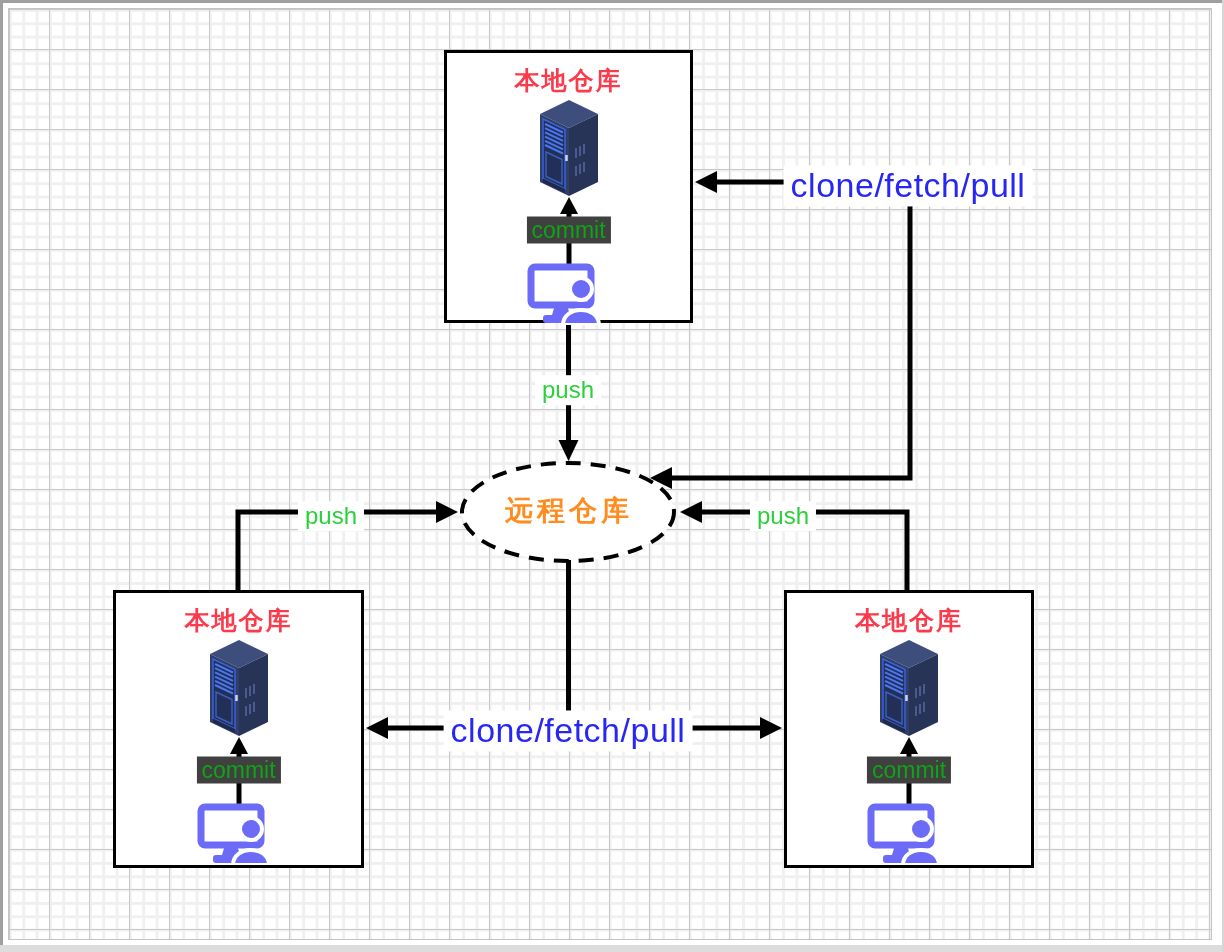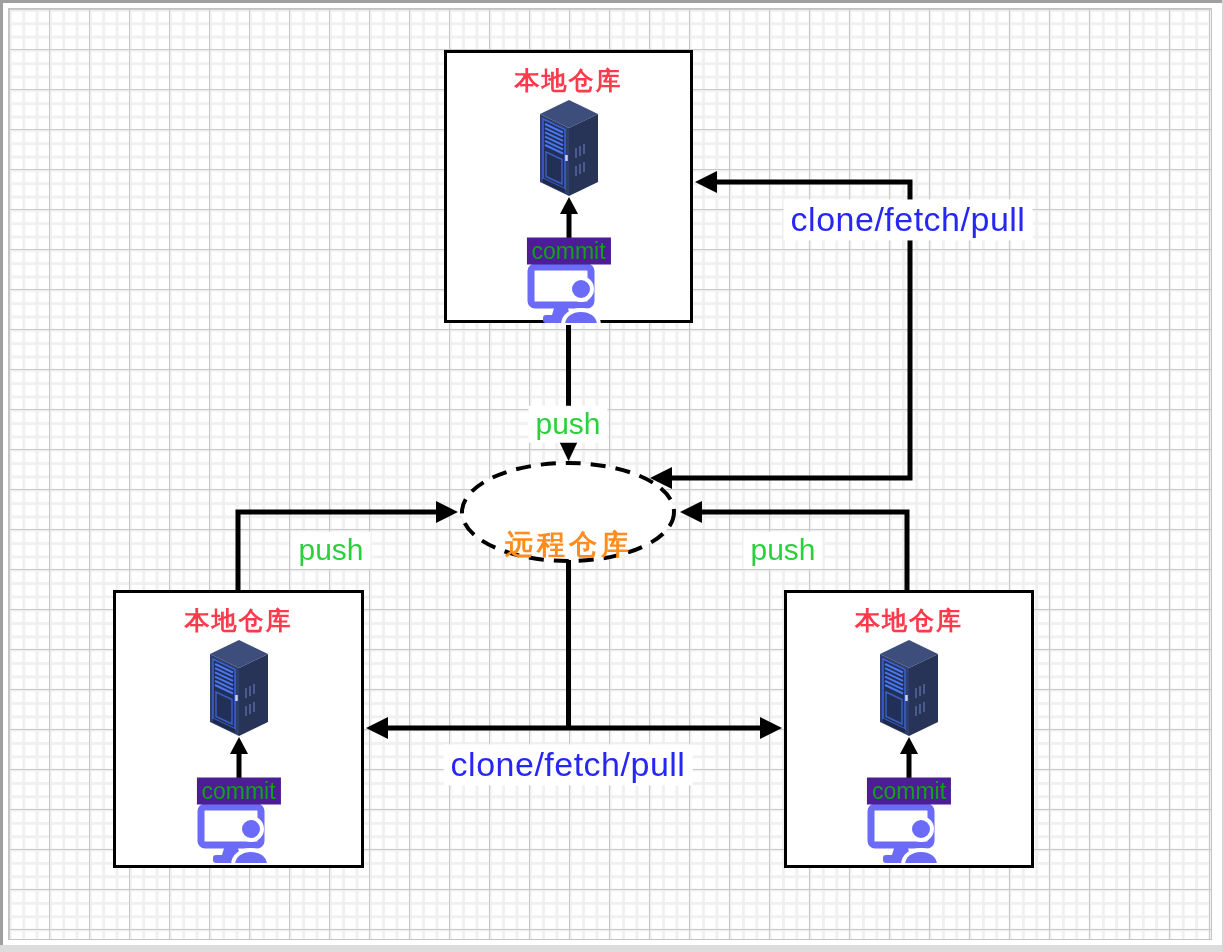--- a/index.html
+++ b/index.html
@@ -30,23 +30,22 @@
   }
   
   .connectors{position:absolute;left:0;top:0;z-index:1;}
   .connectors path{stroke:#000;stroke-width:5;fill:none;}
   .connectors polygon.head{fill:#000;stroke:none;}
   
   .lbl{
     position:absolute;transform:translate(-50%,-50%);
     background:#ffffff;padding:1px 7px;white-space:nowrap;line-height:1.15;
     z-index:2;
-    margin-top:34px;
-  }
-  .lbl.push {font-size:30px;color:#2bd03c;}
+  }
+  .lbl.push {font-size:24px;color:#2bd03c;}
   .lbl.clone{font-size:34px;color:#2727f5;letter-spacing:0.5px;}
   .lbl.remote{
     background:transparent;font-size:28px;font-weight:bold;color:#ff8c1f;
     letter-spacing:4px;z-index:3;
   }
   
   .repo-box{
     position:absolute;background:#ffffff;border:3px solid #000;
     box-sizing:border-box;z-index:2;
   }
@@ -60,22 +59,22 @@
     width:5px;height:64px;background:#000;z-index:0;
   }
   .commit-arrowhead{
     position:absolute;left:50%;top:144px;transform:translateX(-50%);
     width:0;height:0;
     border-left:9px solid transparent;border-right:9px solid transparent;
     border-bottom:17px solid #000;z-index:0;
   }
   .commit-lbl{
     position:absolute;left:50%;top:177px;transform:translate(-50%,-50%);
-    background:#4c1d95;padding:0 5px;font-size:23px;color:#0fa317;
-    white-space:nowrap;z-index:2;margin-top:21px;
+    background:#404040;padding:0 5px;font-size:23px;color:#0fa317;
+    white-space:nowrap;z-index:2;
   }
   .workstation{position:absolute;left:50%;top:210px;transform:translateX(-50%);z-index:1;}
 </style>
 </head>
 <body>
 
 <div class="grid"></div>
 
 <svg class="connectors" width="1224" height="952" viewBox="0 0 1224 952">
 

